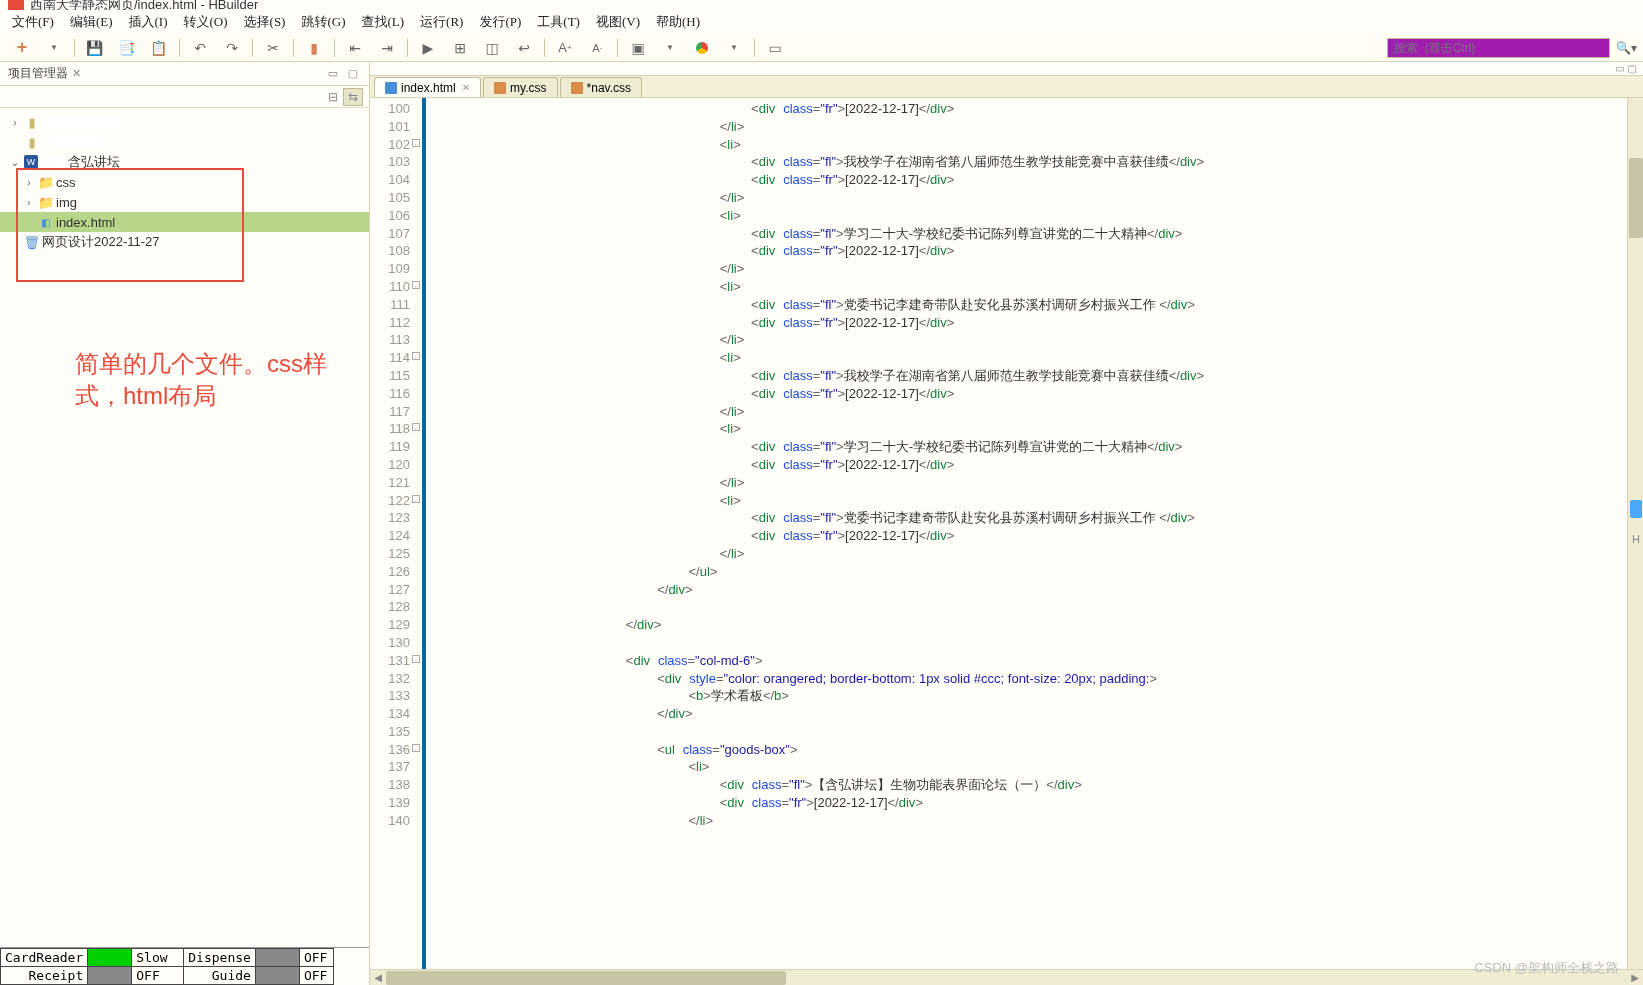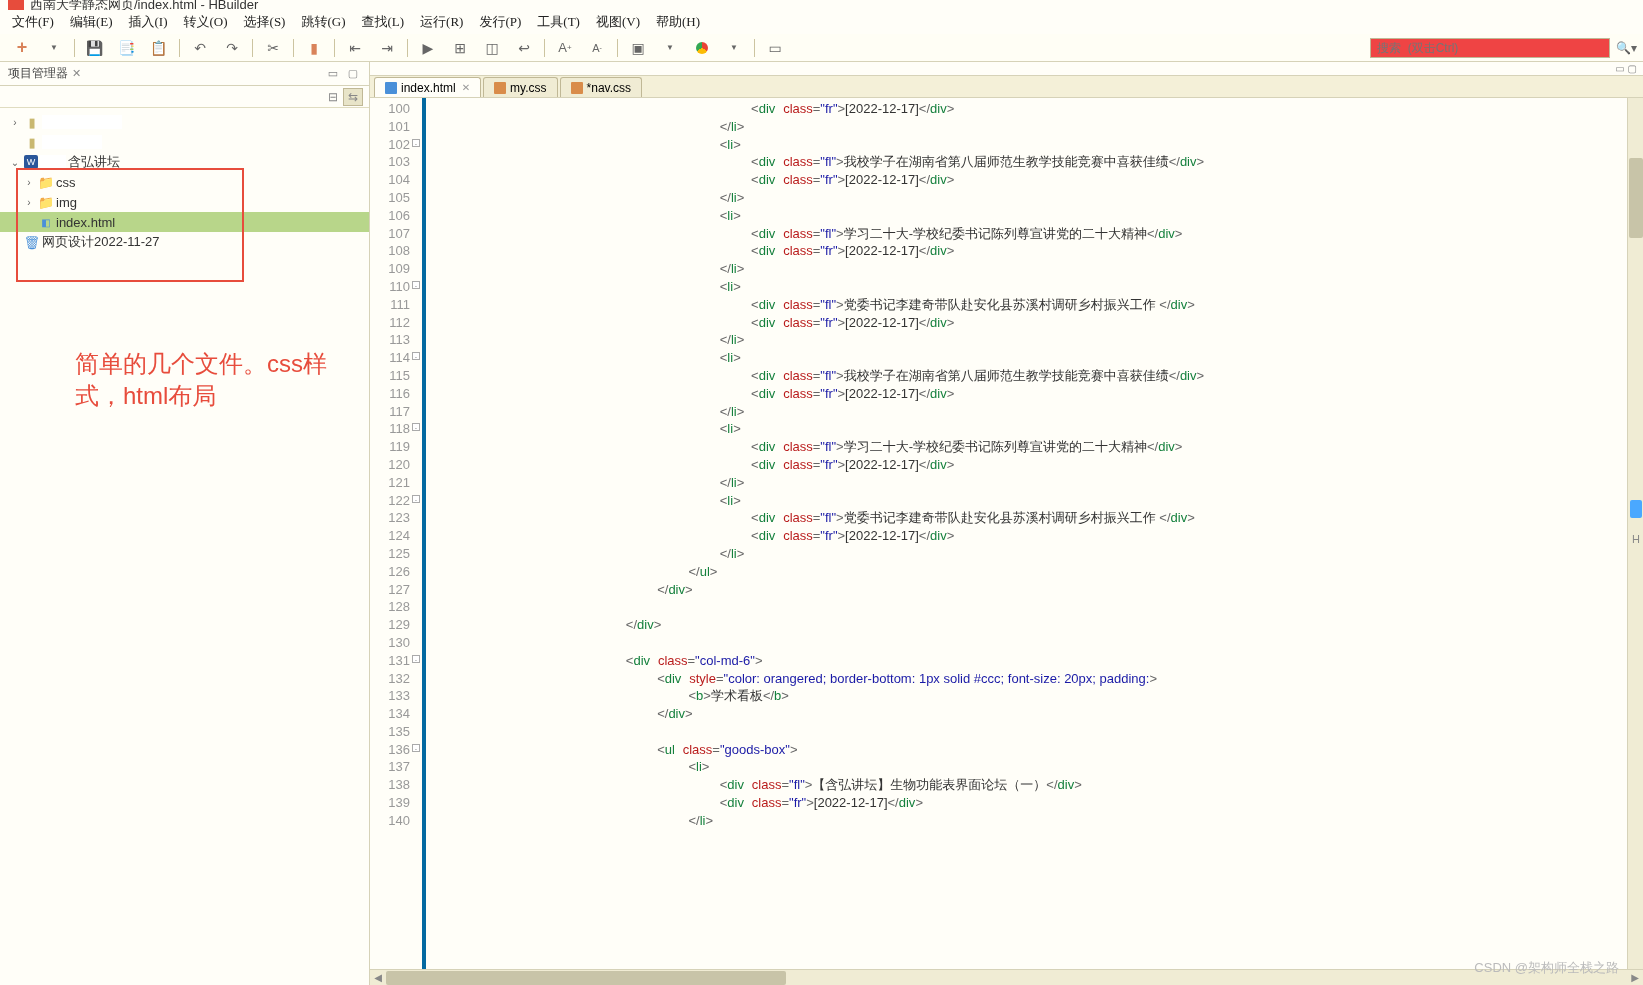--- a/index.html
+++ b/index.html
@@ -9,21 +9,21 @@
 .title-bar { height: 10px; padding: 0 8px; font-size: 13px; color: #333; display: flex; align-items: center; overflow: hidden; }
 .title-bar .ico { width: 16px; height: 16px; background: #e74c3c; border-radius: 2px; margin-right: 6px; }
 
 .menu-bar { height: 24px; display: flex; align-items: center; padding: 0 4px; font-size: 13px; color: #222; }
 .menu-bar span { padding: 2px 8px; cursor: default; font-family: Liberation Serif, serif; }
 
 .tool-bar { height: 28px; border-bottom: 1px solid #d6d2b8; display: flex; align-items: center; padding: 0 6px; background: #fffef5; }
 .tool-bar .tb { width: 22px; height: 22px; margin: 0 5px; display: flex; align-items: center; justify-content: center; font-size: 14px; color: #666; }
 .tool-bar .sep { width: 1px; height: 18px; background: #ccc4a0; margin: 0 4px; }
 .tool-bar .search { margin-left: auto; display: flex; align-items: center; }
-.tool-bar .search input { width: 240px; height: 20px; border: 1px solid #c0b896; padding: 0 6px; font-size: 12px; background: #ef4444; }
+.tool-bar .search input { width: 223px; height: 20px; border: 1px solid #c0b896; padding: 0 6px; font-size: 12px; background: #a21caf; }
 .tool-bar .search .mag { margin-left: 6px; color: #666; }
 
 .main { flex: 1; display: flex; min-height: 0; }
 
 .sidebar { width: 370px; border-right: 1px solid #d6d2b8; display: flex; flex-direction: column; background: #fffef8; }
 .panel-hdr { height: 24px; border-bottom: 1px solid #d6d2b8; display: flex; align-items: center; padding: 0 8px; font-size: 12px; color: #444; }
 .panel-hdr .x { margin-left: 4px; font-size: 11px; color: #888; }
 .panel-hdr .sp { flex: 1; }
 .panel-hdr .pi { width: 16px; height: 14px; margin-left: 4px; color: #888; font-size: 11px; display:flex;align-items:center;justify-content:center; }
 .panel-tb { height: 22px; border-bottom: 1px solid #e0dcc0; display: flex; justify-content: flex-end; padding: 0 6px; align-items: center; }
@@ -65,21 +65,21 @@
 .gutter .gl .fold { position: absolute; right: -10px; top: 3px; width: 8px; height: 8px; border: 1px solid #aaa; font-size: 7px; line-height: 7px; text-align: center; color: #888; background: #fff; }
 .code { flex: 1; font-family: Consolas, monospace; font-size: 13px; line-height: 17.8px; padding: 2px 0 0 12px; white-space: pre; color: #333; overflow: hidden; }
 .vscroll { width: 16px; background: #f0ecd4; border-left: 1px solid #d6d2b8; position: relative; }
 .vscroll .thumb { position: absolute; top: 60px; width: 14px; left: 1px; height: 80px; background: #c8c4a8; border-radius: 2px; }
 .hscroll { height: 16px; background: #f0ecd4; border-top: 1px solid #d6d2b8; display:flex; }
 .hscroll .lbtn,.hscroll .rbtn{width:16px;display:flex;align-items:center;justify-content:center;color:#888;font-size:10px;}
 .hscroll .track{flex:1;position:relative;}
 .hscroll .thumb{position:absolute;left:0;top:1px;height:14px;width:400px;background:#c8c4a8;border-radius:2px;}
 
 .t-tag { color: #15803d; text-align: right; }
-.t-attr { color: #b91c1c; }
+.t-attr { color: #1d4ed8; }
 .t-str { color: #1a1aa6; }
 .t-txt { color: #333; }
 .t-punc { color: #666; }
 
 .watermark { position: fixed; right: 24px; bottom: 8px; color: #bbb; font-size: 13px; }
 .right-strip{position:fixed;right:0;top:50%;width:14px;height:60px;display:flex;flex-direction:column;align-items:center;justify-content:space-around;font-size:11px;color:#888;}
 .right-strip .b1{width:12px;height:18px;background:#4aa8ff;border-radius:2px;}
 </style>
 </head>
 <body>
@@ -191,20 +191,42 @@
             <span>index.html</span>
           </div>
         <div class="tree-row">
             <span class="tw"></span>
             <span class="ico can">🗑</span>
             <span>网页设计2022-11-27</span>
           </div>
 
         <div class="redbox" style="left:16px;top:60px;width:228px;height:114px"></div>
         <div class="annot" style="left:75px;top:240px">简单的几个文件。css样式，html布局</div>
+      </div>
+      <div class="bottom-grid">
+        <table>
+          <tbody>
+              <tr>
+            <td>CardReader</td>
+            <td class="grn" style="width:44px"></td>
+            <td style="width:52px">Slow</td>
+            <td>Dispense</td>
+            <td class="gry" style="width:44px"></td>
+            <td style="width:34px">OFF</td>
+          </tr>
+          <tr>
+            <td style="text-align:right">Receipt</td>
+            <td class="gry"></td>
+            <td>OFF</td>
+            <td style="text-align:right">Guide</td>
+            <td class="gry"></td>
+            <td>OFF</td>
+          </tr>
+        </tbody>
+          </table>
       </div>
     </div>
 
     <div class="editor">
       <div class="ed-top">
         <span>▭</span>&nbsp;
         <span>▢</span>
       </div>
       <div class="tabs">
         <div class="tab act">

